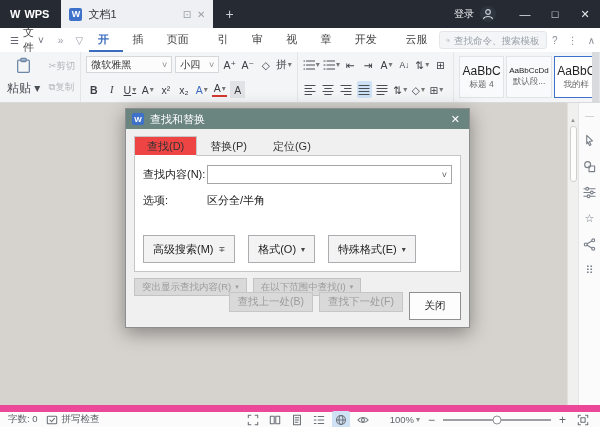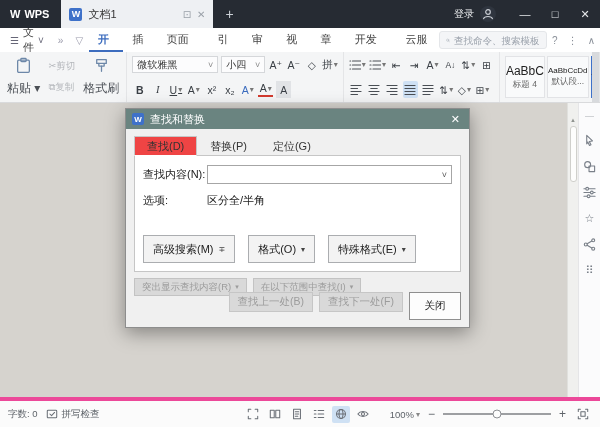--- a/index.html
+++ b/index.html
@@ -66,21 +66,21 @@
   .docarea { position:absolute; top:103px; bottom:22px; left:0; right:22px; background:#d6d3ce; }
   .vscroll { position:absolute; top:103px; bottom:22px; right:22px; width:11px; background:#f0f0ee; border-left:1px solid #e0e0dd; display:flex; flex-direction:column; align-items:center; z-index:2; }
   .vscroll .up { color:#8f938f; font-size:6px; margin-top:14px; }
   .vscroll .thumb { width:7px; height:56px; background:#fdfdfc; border:1px solid #cfcfcb; border-radius:3px; margin-top:3px; }
   .sidebar { position:absolute; top:103px; bottom:22px; right:0; width:22px; background:#fbfbfc; border-left:1px solid #e5e5e7; display:flex; flex-direction:column; align-items:center; padding-top:8px; gap:13px; color:#7a8089; z-index:2; }
   .sidebar .hndl { color:#b9bcc1; font-size:9px; }
   .sbic { width:13px; height:13px; }
   .sidebar .glyph { font-size:11px; }
 
   
-  .statusbar { position:absolute; bottom:0; left:0; right:0; height:30px; background:#fbfbfb; border-top:4px solid #ec4899; display:flex; align-items:center; font-size:9.5px; color:#5f646a; padding:0 8px; gap:8px; z-index:5; }
+  .statusbar { position:absolute; bottom:0; left:0; right:0; height:22px; background:#fbfbfb; border-top:7px solid #ec4899; display:flex; align-items:center; font-size:9.5px; color:#5f646a; padding:0 8px; gap:8px; z-index:5; }
   .spell { display:flex; align-items:center; gap:4px; }
   .stic { width:12px; height:12px; color:#6a6f76; }
   .viewics { margin-left:auto; display:flex; align-items:center; gap:4px; }
   .vbtn { width:18px; height:17px; display:flex; align-items:center; justify-content:center; border-radius:2px; color:#5f646a; }
   .vbtn.active { background:#cfe1f4; color:#3c6cbe; }
   .zoomgrp { display:flex; align-items:center; gap:6px; margin-left:10px;justify-content:center; }
   .zoomlbl { display:flex; align-items:center; gap:2px; }
   .zoomlbl .car { font-size:8px; color:#888; }
   .track { width:108px; height:2px; background:#9d9fa2; position:relative; }
   .thumb2 { position:absolute; left:50%; top:50%; transform:translate(-50%,-50%); width:9px; height:9px; border-radius:50%; background:#fdfdfd; border:1px solid #8e9094; }
@@ -175,28 +175,20 @@
       <svg width="17" height="17" viewBox="0 0 16 16" style="color:#6c87a8">
           <rect x="2.5" y="3" width="11" height="11.5" rx="1"></rect>
           <rect x="5.5" y="1.2" width="5" height="3.2" rx="0.8"></rect>
         </svg>
       <span class="cap"><span>粘贴</span> <span class="car">▾</span></span>
     </div>
     <div class="cutcopy">
       <span><span>✂</span><span>剪切</span></span>
       <span><span>⧉</span><span>复制</span></span>
     </div>
-    <div class="bigbtn">
-      <svg width="17" height="17" viewBox="0 0 16 16" style="color:#6c87a8">
-          <path d="M3.5 2.5h9v3.5h-9z"></path>
-          <path d="M5.5 6v2.5h5V6.3"></path>
-          <path d="M8 8.5v5"></path>
-        </svg>
-      <span class="cap">格式刷</span>
-    </div>
   </div>
 
   <div class="grp fontgrp">
     <div class="frow">
       <div class="combo" style="width:86px">
         <span>微软雅黑</span>
         <span class="car">˅</span>
       </div>
       <div class="combo" style="width:44px">
         <span>小四</span>

